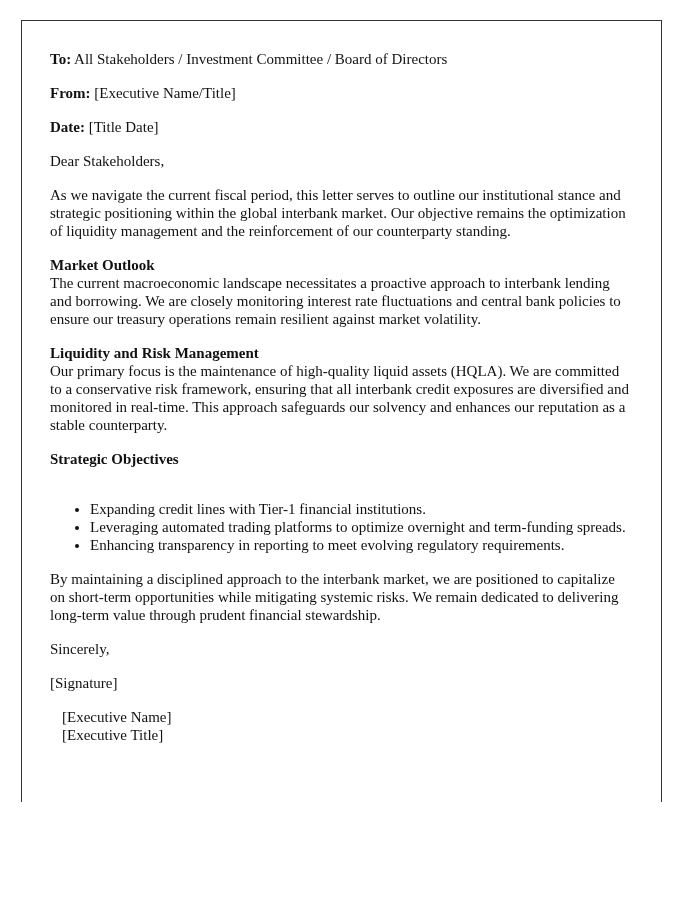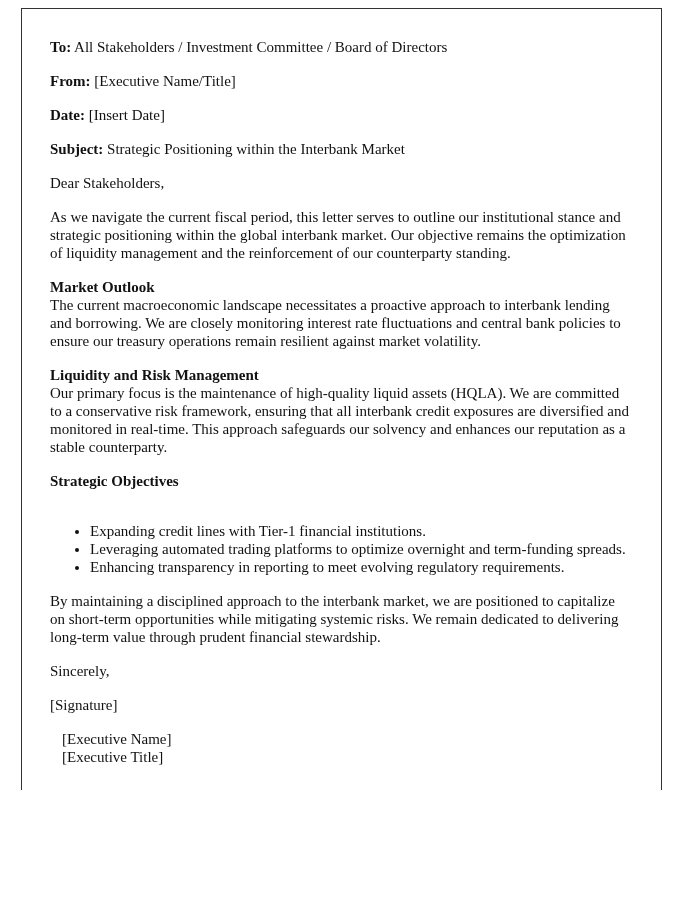--- a/index.html
+++ b/index.html
@@ -12,21 +12,21 @@
     }
     body {
       font-family: "Liberation Serif", "DejaVu Serif", serif;
       color: #111111;
       font-size: 15px;
       line-height: 18px;
     }
     .page-clip {
       position: absolute;
       left: 21px;
-      top: 8px;
+      top: 20px;
       width: 641px;
       height: 782px;
       overflow: hidden;
     }
     .letter {
       box-sizing: border-box;
       width: 641px;
       min-height: 900px;
       border: 1px solid #333333;
       padding: 20px 28px 28px 28px;
@@ -58,25 +58,21 @@
     <div class="header-line">
       <b>To:</b>
       <span>All Stakeholders / Investment Committee / Board of Directors</span>
     </div>
     <div class="header-line">
       <b>From:</b>
       <span>[Executive Name/Title]</span>
     </div>
     <div class="header-line">
       <b>Date:</b>
-      <span>[Insert Date]</span>
-    </div>
-    <div class="header-line">
-      <b>Subject:</b>
-      <span>Strategic Positioning within the Interbank Market</span>
+      <span>[Title Date]</span>
     </div>
 
     <p>Dear Stakeholders,</p>
 
     <p>As we navigate the current fiscal period, this letter serves to outline our institutional stance and strategic positioning within the global interbank market. Our objective remains the optimization of liquidity management and the reinforcement of our counterparty standing.</p>
 
     <div class="section">
       <span class="section-title">Market Outlook</span>
       <span>The current macroeconomic landscape necessitates a proactive approach to interbank lending and borrowing. We are closely monitoring interest rate fluctuations and central bank policies to ensure our treasury operations remain resilient against market volatility.</span>
     </div>

